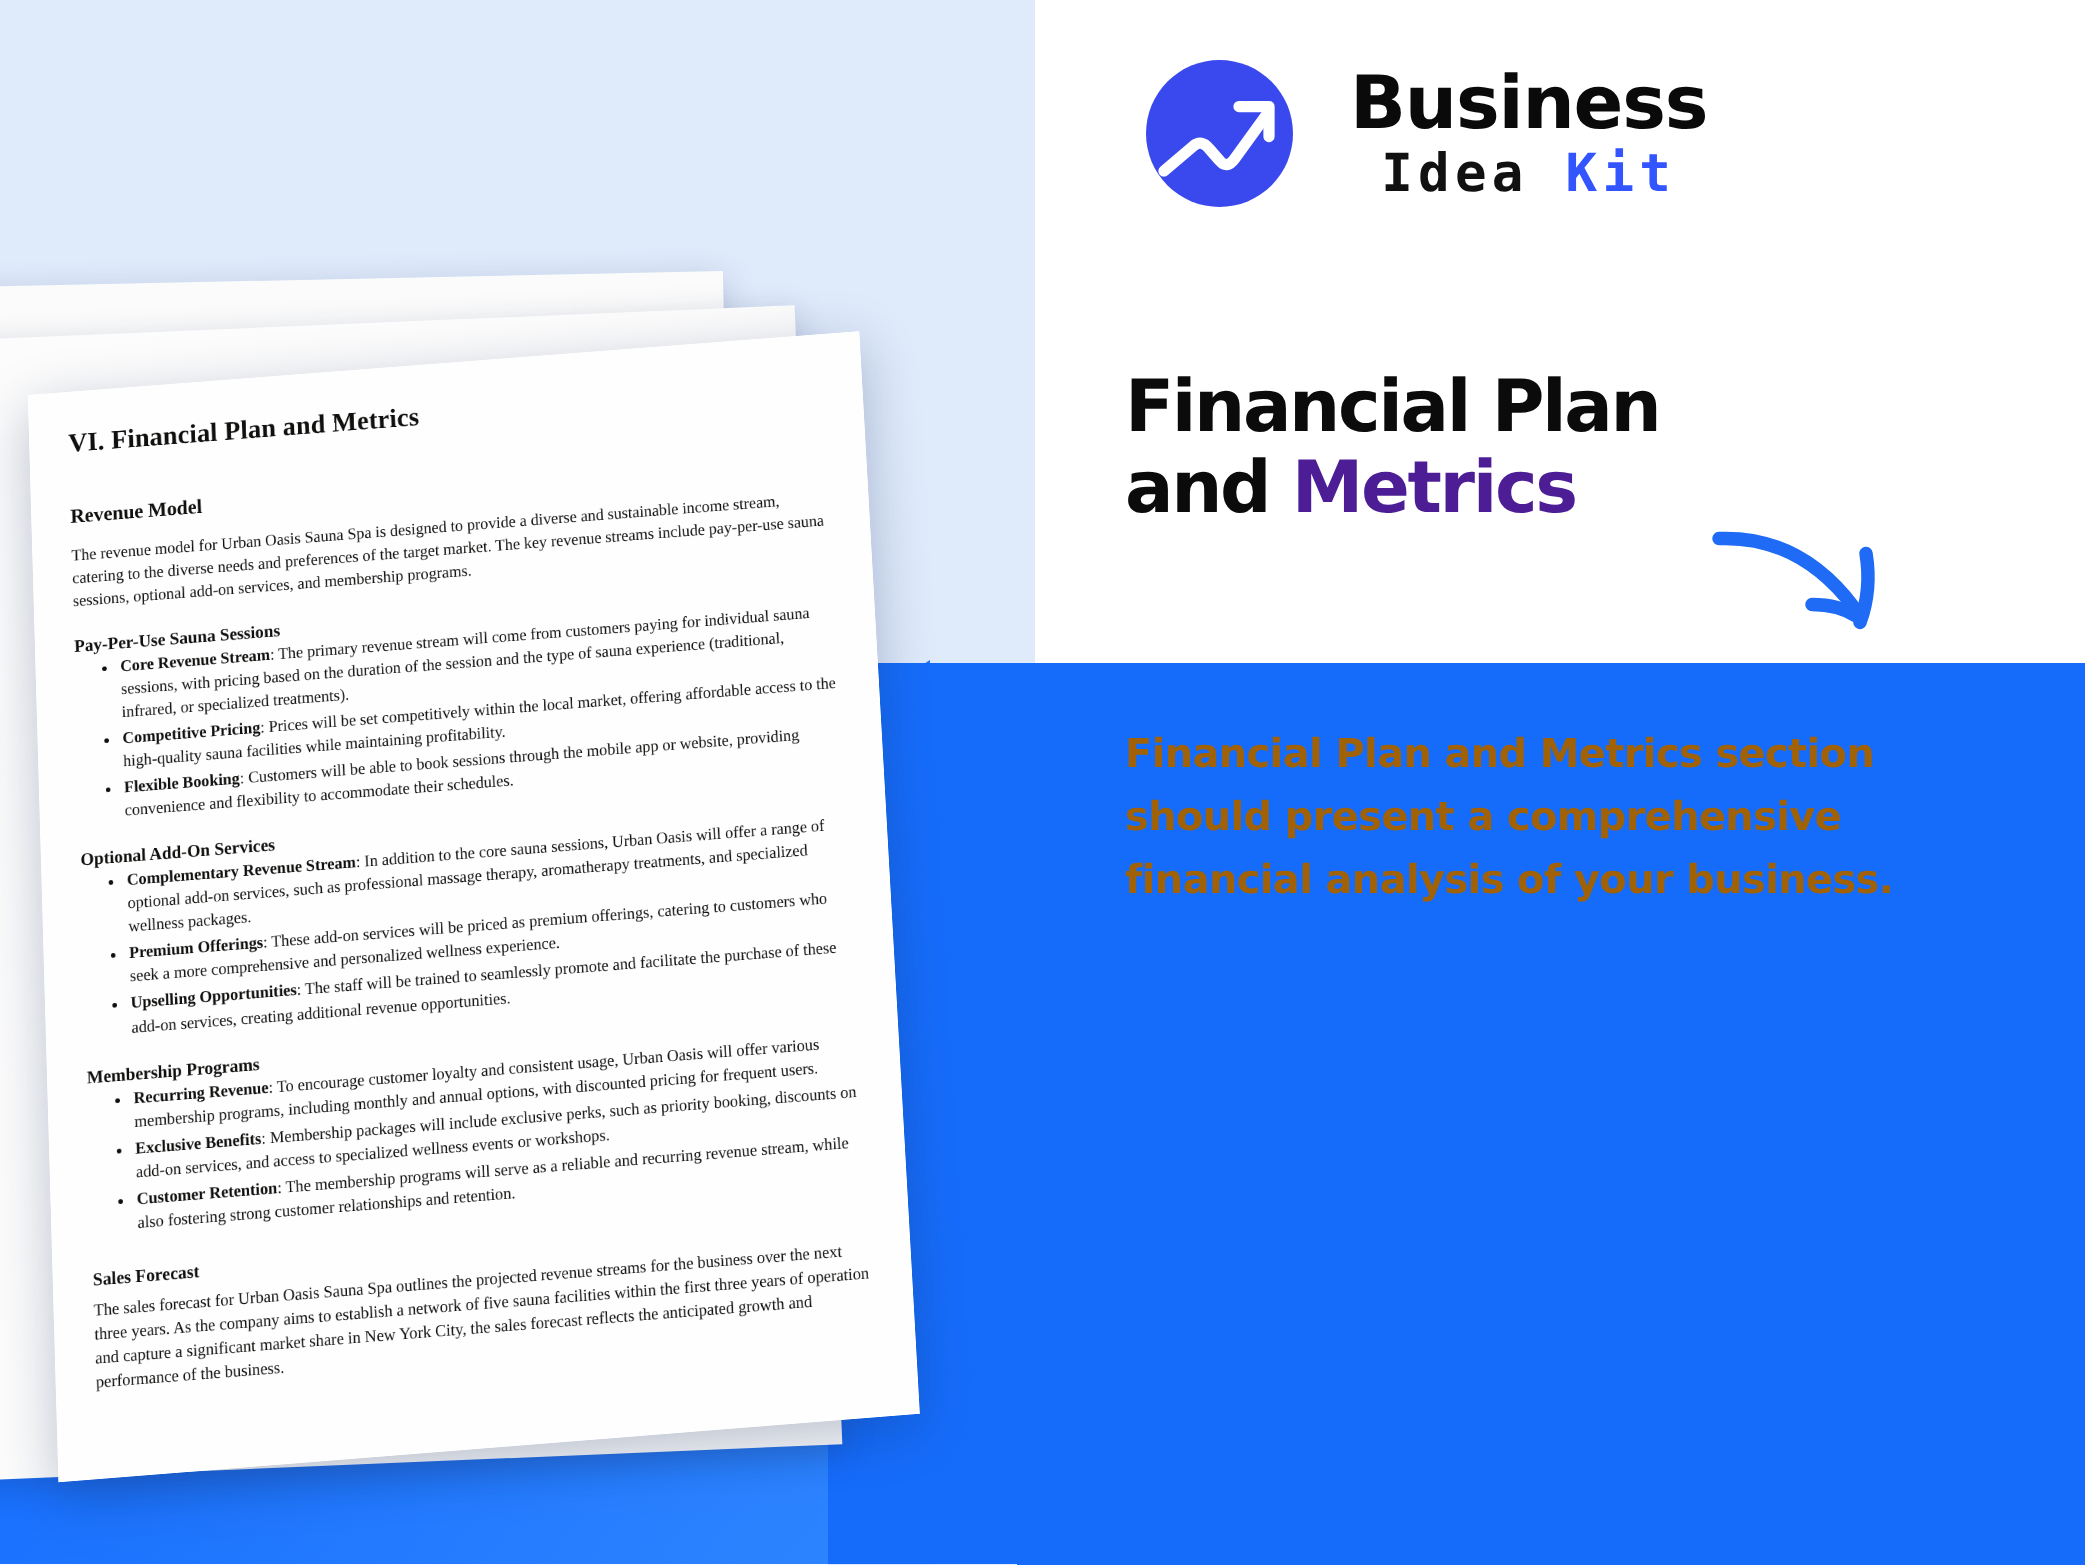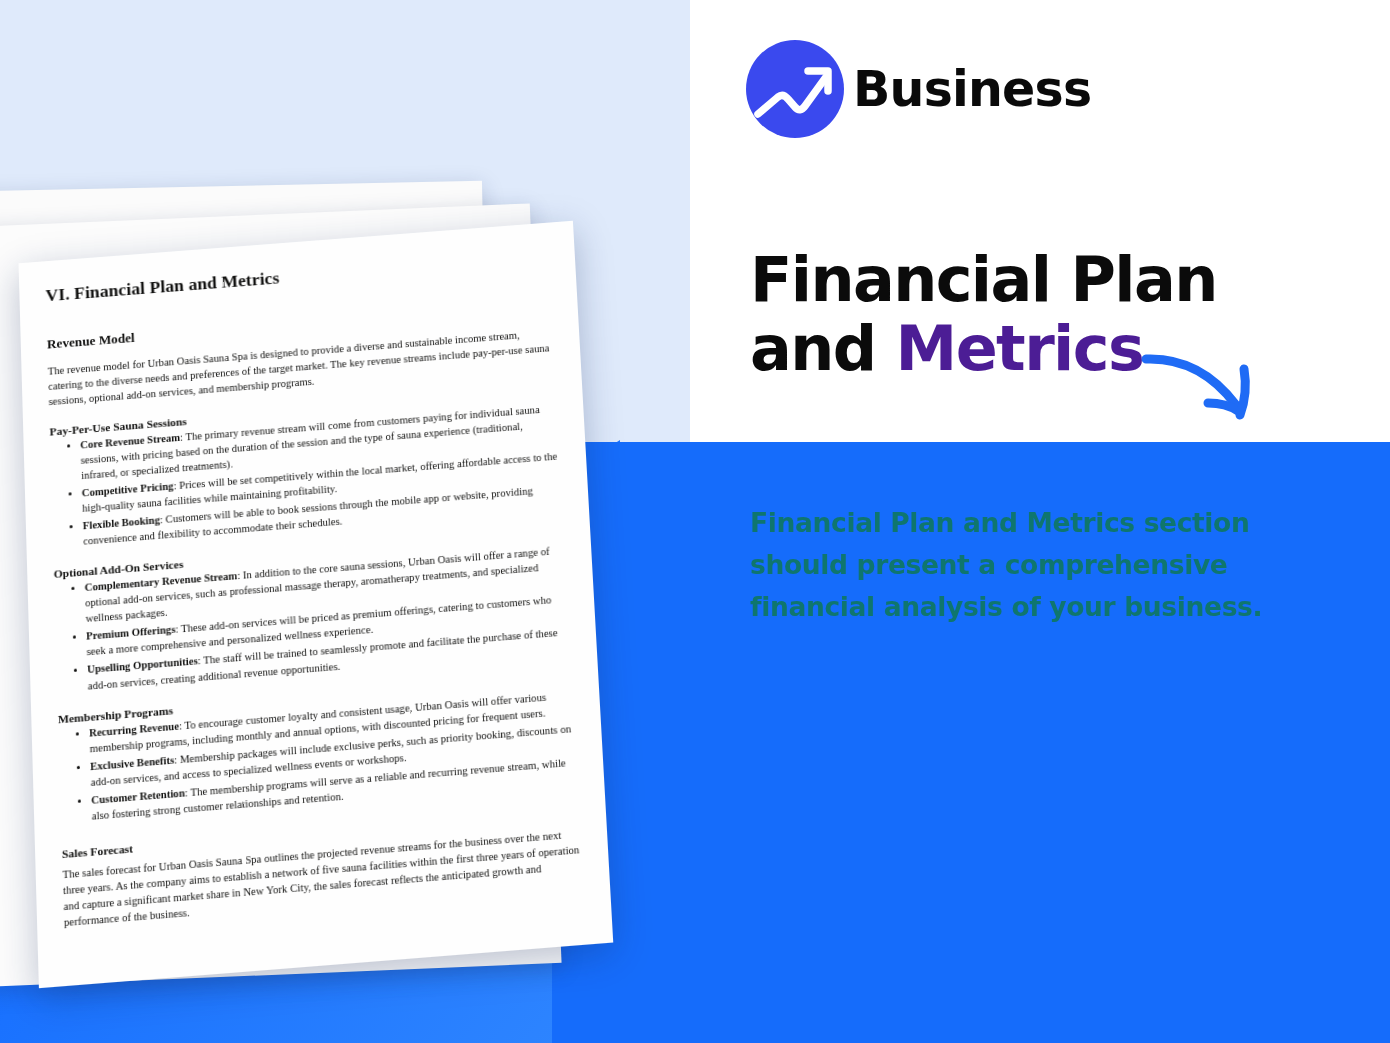--- a/index.html
+++ b/index.html
@@ -142,24 +142,24 @@
   .doc-faint .ft-p  { font-family:"Liberation Serif", serif; font-size:10.5px; line-height:1.45; }
   .doc-faint .sp-lg { height: 34px; }
   .doc-faint .sp-md { height: 20px; }
   .doc-faint .sp-sm { height: 11px; }
   .doc-faint .sp-xl { height: 64px; }
   .doc-faint .sp-xxl { height: 116px; }
 
   
   .logo-block {
     position: absolute;
-    left: 746px; top: 40px;
+    left: 764px; top: 40px;
     display: flex;
     align-items: center;
-    gap: 9px;
+    gap: 38px;
     text-align: center;
   }
   .logo-mark {
     width: 98px; height: 98px;
     border-radius: 50%;
     background: #3a49ee;
     position: relative;
     flex: 0 0 auto;
   }
   .logo-mark svg { position: absolute; left: 0; top: 0; }
@@ -182,40 +182,39 @@
   }
   .logo-kit { color: #3355ff; }
 
   .title-block {
     position: absolute;
     left: 750px; top: 245px;
     width: 560px;
   }
   .title-block h1 {
     font-family: "DejaVu Sans", sans-serif;
-    font-size: 62px;
+    font-size: 48px;
     font-weight: bold;
     line-height: 1.12;
     letter-spacing: -1.6px;
     color: #0b0b0b;
   }
   .title-accent { color: #4c1d95; }
 
   .arrow-wrap {
     position: absolute;
     left: 1140px; top: 345px;
     width: 150px; height: 90px;
   }
 
   .body-copy {
     position: absolute;
     left: 750px; top: 482px;
     width: 600px;
-    color: #0f766e;
-    margin-top: 20px;
+    color: #a16207;
   }
   .body-copy p {
     font-family: "DejaVu Sans", sans-serif;
     font-size: 26.5px;
     font-weight: bold;
     line-height: 1.58;
     letter-spacing: -0.35px;
     margin: 0 0 40px 0;
   }
   .body-copy p:last-child { margin-bottom: 0; }
@@ -312,20 +311,21 @@
 
   <div class="logo-block">
     <div class="logo-mark">
       <svg width="98" height="98" viewBox="0 0 98 98" aria-hidden="true">
         <path d="M12 74 L32 57 Q37 53 42 59 L49 67 Q54 73 59 66 L80 37" stroke="#ffffff" stroke-width="7.5" fill="none" stroke-linecap="round" stroke-linejoin="round"></path>
         <path d="M62 31 L82 31 L82 51" stroke="#ffffff" stroke-width="7.5" fill="none" stroke-linecap="round" stroke-linejoin="round"></path>
       </svg>
     </div>
     <div class="logo-text">
       <div class="logo-line1">Business</div>
+      <div class="logo-line2"><span>Idea</span> <span class="logo-kit">Kit</span></div>
     </div>
   </div>
 
   <div class="title-block">
     <h1><span>Financial Plan</span><br><span>and </span><span class="title-accent">Metrics</span></h1>
   </div>
 
   <div class="arrow-wrap">
     <svg width="150" height="90" viewBox="0 0 150 90" aria-hidden="true">
       <path d="M6 14 Q60 12 96 60" stroke="#1f6bf5" stroke-width="9" fill="none" stroke-linecap="round"></path>

